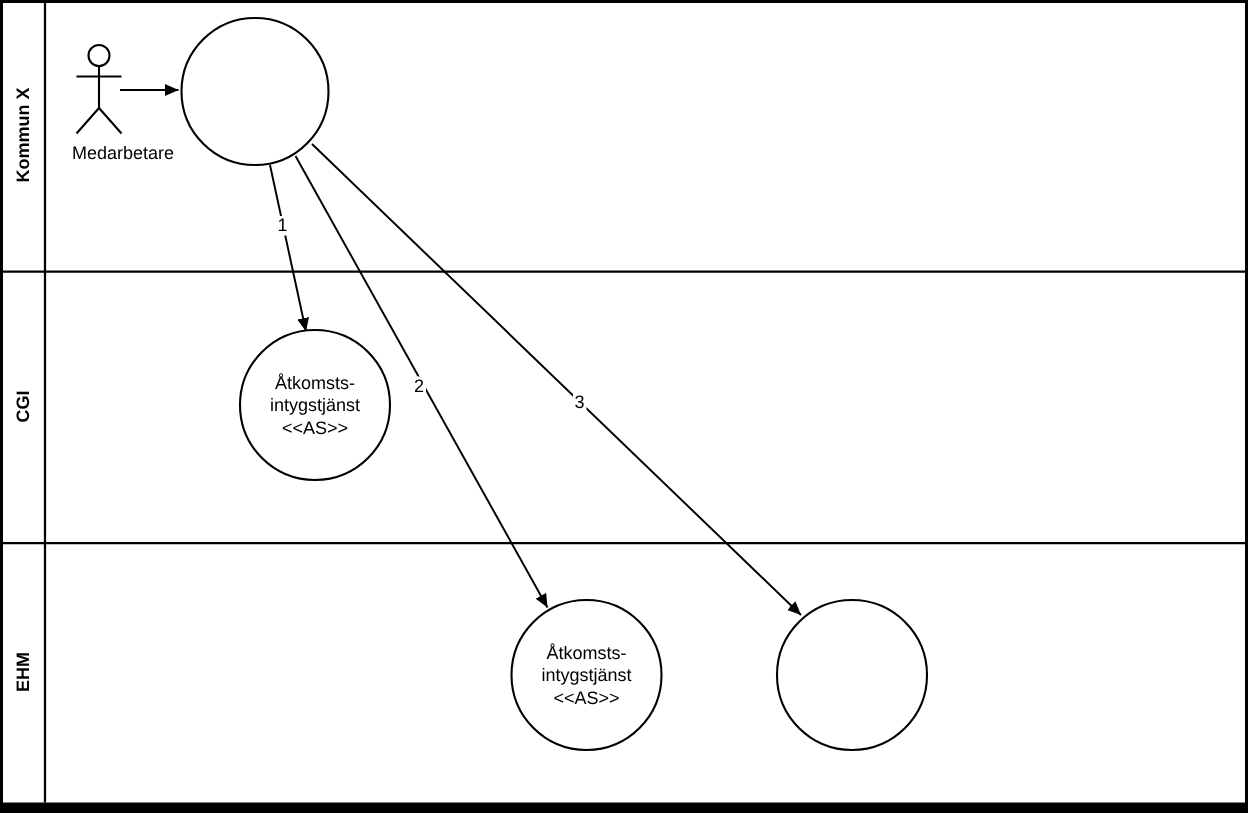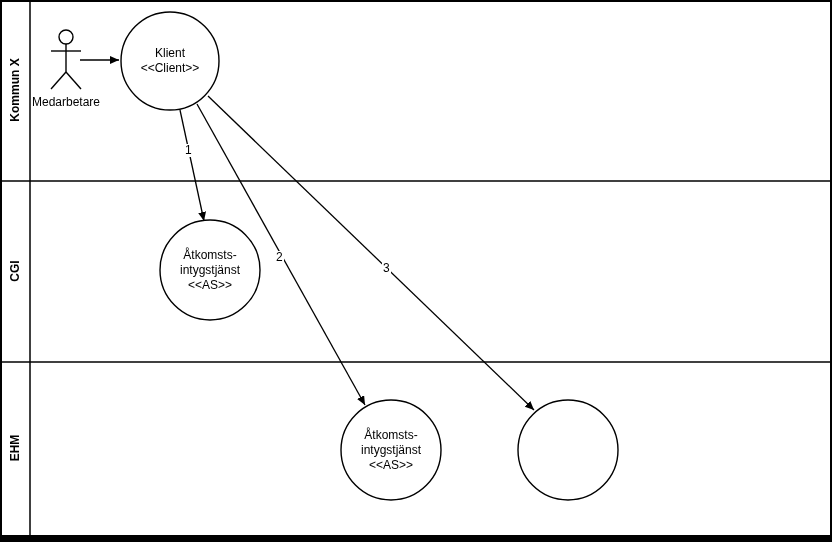--- a/index.html
+++ b/index.html
@@ -40,21 +40,21 @@
     justify-content: center;
     text-align: center;
     font-size: 12px;
     line-height: 15px;
   }
   .actor-label {
     position: absolute;
     left: 16px;
     top: 95px;
     width: 100px;
-    text-align: center;
+    text-align: right;
     font-size: 12px;
   }
   .arrow-label {
     position: absolute;
     font-size: 12px;
     line-height: 13px;
     background: #ffffff;
     padding: 0 1px;
   }
   .arrow-label-1 { left: 184px; top: 144px; }
@@ -107,24 +107,20 @@
     <circle cx="391" cy="450" r="50" fill="#ffffff" stroke="#000000" stroke-width="1.4"></circle>
     <circle cx="568" cy="450" r="50" fill="#ffffff" stroke="#000000" stroke-width="1.4"></circle>
   </svg>
 
   <div class="lane-label lane-label-1">Kommun X</div>
   <div class="lane-label lane-label-2">CGI</div>
   <div class="lane-label lane-label-3">EHM</div>
 
   <div class="actor-label">Medarbetare</div>
 
-  <div class="node-label node-klient">
-    <div>Klient</div>
-    <div>&lt;&lt;Client&gt;&gt;</div>
-  </div>
 
   <div class="node-label node-as-cgi">
     <div>Åtkomsts-</div>
     <div>intygstjänst</div>
     <div>&lt;&lt;AS&gt;&gt;</div>
   </div>
 
   <div class="node-label node-as-ehm">
     <div>Åtkomsts-</div>
     <div>intygstjänst</div>

